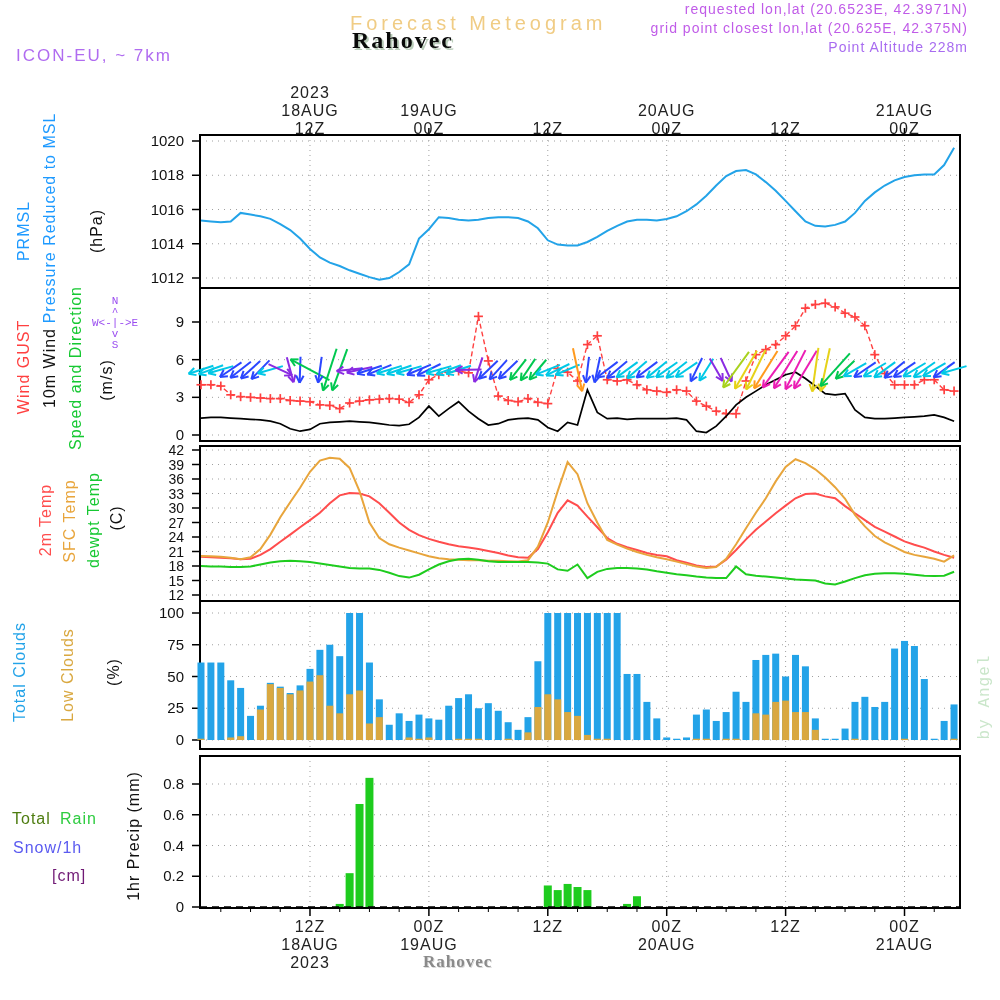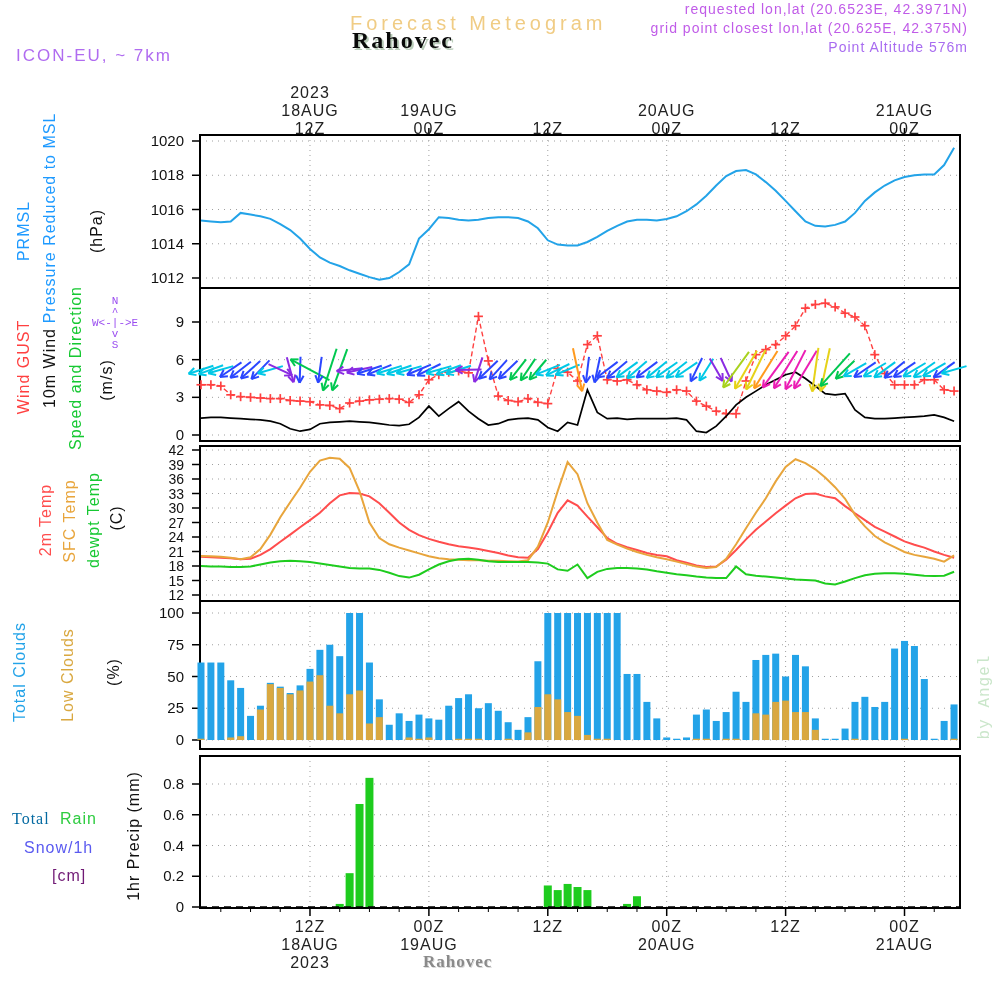--- a/index.html
+++ b/index.html
@@ -24,53 +24,53 @@
                   font-family:"Liberation Serif","DejaVu Serif",serif;
                   text-shadow:1px 1px 0 #d9d9d9;letter-spacing:1px;}
   .sl{font-size:16px;letter-spacing:1px;}
   #sl0{left:24px;top:231px;}  #sl1{left:50px;top:218px;}  #sl2{left:97px;top:231px;}
   #sl3{left:24px;top:367px;}  #sl4{left:50px;top:368px;}  #sl5{left:76px;top:368px;}
   #sl6{left:107px;top:380px;}
   #sl7{left:46px;top:520px;}  #sl8{left:70px;top:521px;}  #sl9{left:94px;top:520px;}
   #sl10{left:117px;top:518px;}
   #sl11{left:20px;top:672px;} #sl12{left:68px;top:675px;} #sl13{left:114px;top:672px;}
   #sl14{left:12px;top:810px;} #sl15{left:60px;top:810px;}
-  #sl16{left:24px;top:839px;} #sl17{left:52px;top:867px;}
+  #sl16{left:13px;top:839px;} #sl17{left:52px;top:867px;}
   #sl18{left:134px;top:836px;}
   svg text{font-family:"Liberation Sans","DejaVu Sans",sans-serif;}
 </style>
 </head>
 <body>
 
 <div id="stage">
   <div class="hl" id="fm-title">Forecast Meteogram</div>
   <div class="hl" id="station-title">Rahovec</div>
   <div class="hl" id="model-label">ICON-EU, ~ 7km</div>
 
   <div id="info-block">
     <div class="info-line" style="color: rgb(192, 92, 232);">requested lon,lat (20.6523E, 42.3971N)</div>
     <div class="info-line" style="color: rgb(192, 92, 232); margin-left: 28px;">grid point closest lon,lat (20.625E, 42.375N)</div>
-    <div class="info-line" style="color: rgb(168, 108, 240);">Point Altitude 576m</div>
+    <div class="info-line" style="color: rgb(168, 108, 240);">Point Altitude 228m</div>
   </div>
 
   <div class="vl sl" id="sl0" style="color: rgb(30, 154, 255);">PRMSL</div>
   <div class="vl sl" id="sl1" style="color: rgb(30, 154, 255);">Pressure Reduced to MSL</div>
   <div class="vl sl" id="sl2" style="color: rgb(17, 17, 17);">(hPa)</div>
   <div class="vl sl" id="sl3" style="color: rgb(255, 64, 64);">Wind GUST</div>
   <div class="vl sl" id="sl4" style="color: rgb(17, 17, 17);">10m Wind</div>
   <div class="vl sl" id="sl5" style="color: rgb(22, 200, 50);">Speed and Direction</div>
   <div class="vl sl" id="sl6" style="color: rgb(17, 17, 17);">(m/s)</div>
   <div class="vl sl" id="sl7" style="color: rgb(255, 77, 77);">2m Temp</div>
   <div class="vl sl" id="sl8" style="color: rgb(232, 165, 60);">SFC Temp</div>
   <div class="vl sl" id="sl9" style="color: rgb(22, 200, 50);">dewpt Temp</div>
   <div class="vl sl" id="sl10" style="color: rgb(17, 17, 17);">(C)</div>
   <div class="vl sl" id="sl11" style="color: rgb(35, 163, 232);">Total Clouds</div>
   <div class="vl sl" id="sl12" style="color: rgb(217, 168, 64);">Low Clouds</div>
   <div class="vl sl" id="sl13" style="color: rgb(17, 17, 17);">(%)</div>
-  <div class="hl sl" id="sl14" style="color: #0369a1; font-family: Liberation Serif, serif;">Total</div>
+  <div class="hl sl" id="sl14" style="color: #4d7c0f;">Total</div>
   <div class="hl sl" id="sl15" style="color: rgb(46, 204, 64);">Rain</div>
   <div class="hl sl" id="sl16" style="color: rgb(90, 90, 240);">Snow/1h</div>
   <div class="hl sl" id="sl17" style="color: #701a75;">[cm]</div>
   <div class="vl sl" id="sl18" style="color: rgb(17, 17, 17);">1hr Precip (mm)</div>
 
   <pre id="compass">N
 ^
 W&lt;-|-&gt;E
 v
 S</pre>

